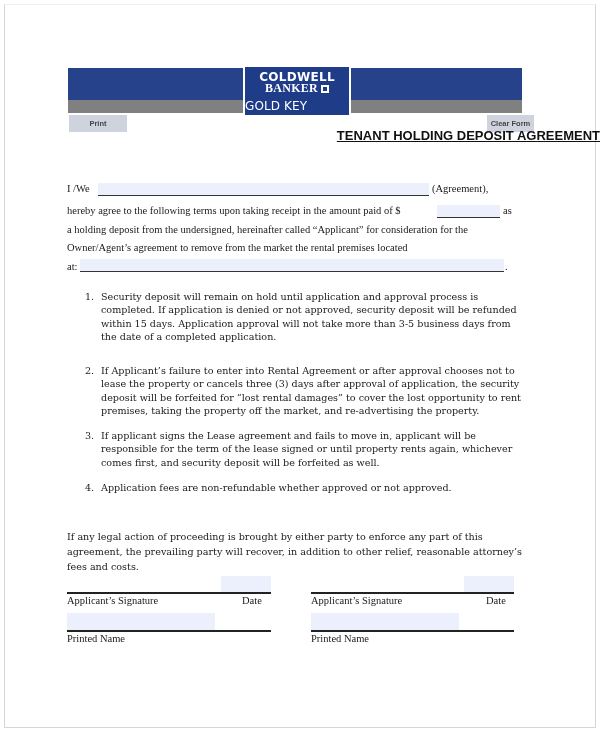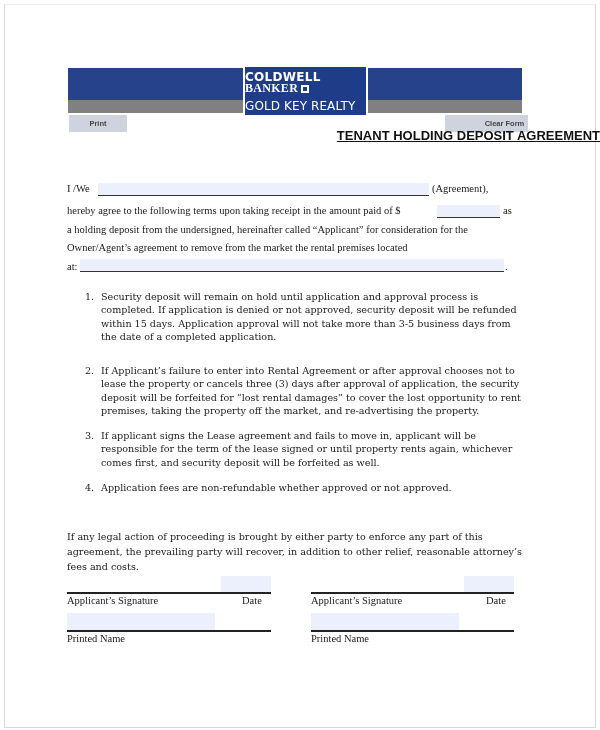--- a/index.html
+++ b/index.html
@@ -9,41 +9,41 @@
   }
   .page-frame {
     position: absolute; left: 4px; top: 4px; width: 590px; height: 722px;
     border-left: 1px solid #d6d6d6; border-right: 1px solid #d6d6d6; border-bottom: 1px solid #d6d6d6;
     border-top: 1px solid #efefef;
   }
   .banner { position: absolute; left: 68px; top: 68px; width: 454px; height: 46px; }
   .banner .blue { position: absolute; left: 0; top: 0; width: 100%; height: 32px; background: #26428b; }
   .banner .gray { position: absolute; left: 0; top: 32px; width: 100%; height: 13px; background: #808080; }
   .logo {
-    position: absolute; left: 175px; top: -1px; width: 125px; height: 48px; background: #1f3c88;
+    position: absolute; left: 175px; top: -1px; width: 108px; height: 48px; background: #1f3c88;
     border-left: 2px solid #fff; border-right: 2px solid #fff; box-sizing: border-box;
-    display: flex; flex-direction: column; align-items: flex-start; justify-content: flex-start; color: #fff;
+    display: flex; flex-direction: column; align-items: center; justify-content: flex-start; color: #fff;
   }
   .logo .l1, .logo .l2 {
     font-family: "DejaVu Sans", sans-serif; font-weight: bold; font-size: 12px; line-height: 11px; letter-spacing: 0.3px;
   }
   .logo .l1 { margin-top: 5px; }
   .logo .l2 { display: flex; align-items: center; gap: 3px; font-family: Liberation Serif, serif; }
   .logo .sq { display: inline-block; width: 8px; height: 8px; background: #fff; position: relative; }
   .logo .sq::after { content: ""; position: absolute; left: 2px; top: 2px; width: 4px; height: 4px; background: #1f3c88; }
   .logo .rule { width: 88px; height: 1px; background: #8fa3d1; margin-top: 3px; }
   .logo .l3 { font-family: "DejaVu Sans", sans-serif; font-size: 12px; margin-top: 2px; letter-spacing: 0.1px; }
 
   .btn {
     position: absolute; top: 115px; height: 17px; background: #cfd3de; color: #444;
     font-family: "Liberation Sans", sans-serif; font-size: 7.5px; font-weight: bold;
     display: flex; align-items: center; justify-content: center; cursor: pointer;
   }
   .btn-print { left: 69px; width: 58px; }
-  .btn-clear { left: 445px; width: 47px; padding-left: 36px; }
+  .btn-clear { left: 487px; width: 47px; }
 
   .title {
     position: absolute; left: 0; width: 600px; top: 128px; text-align: right;
     font-family: "Liberation Sans", sans-serif; font-weight: bold; font-size: 13px; text-decoration: underline; color: #111;
   }
 
   .line { position: absolute; font-size: 10.5px; white-space: nowrap; }
   .field {
     position: absolute; background: #ecf0fc; border-bottom: 1px solid #333; height: 13px; box-sizing: border-box;
   }

